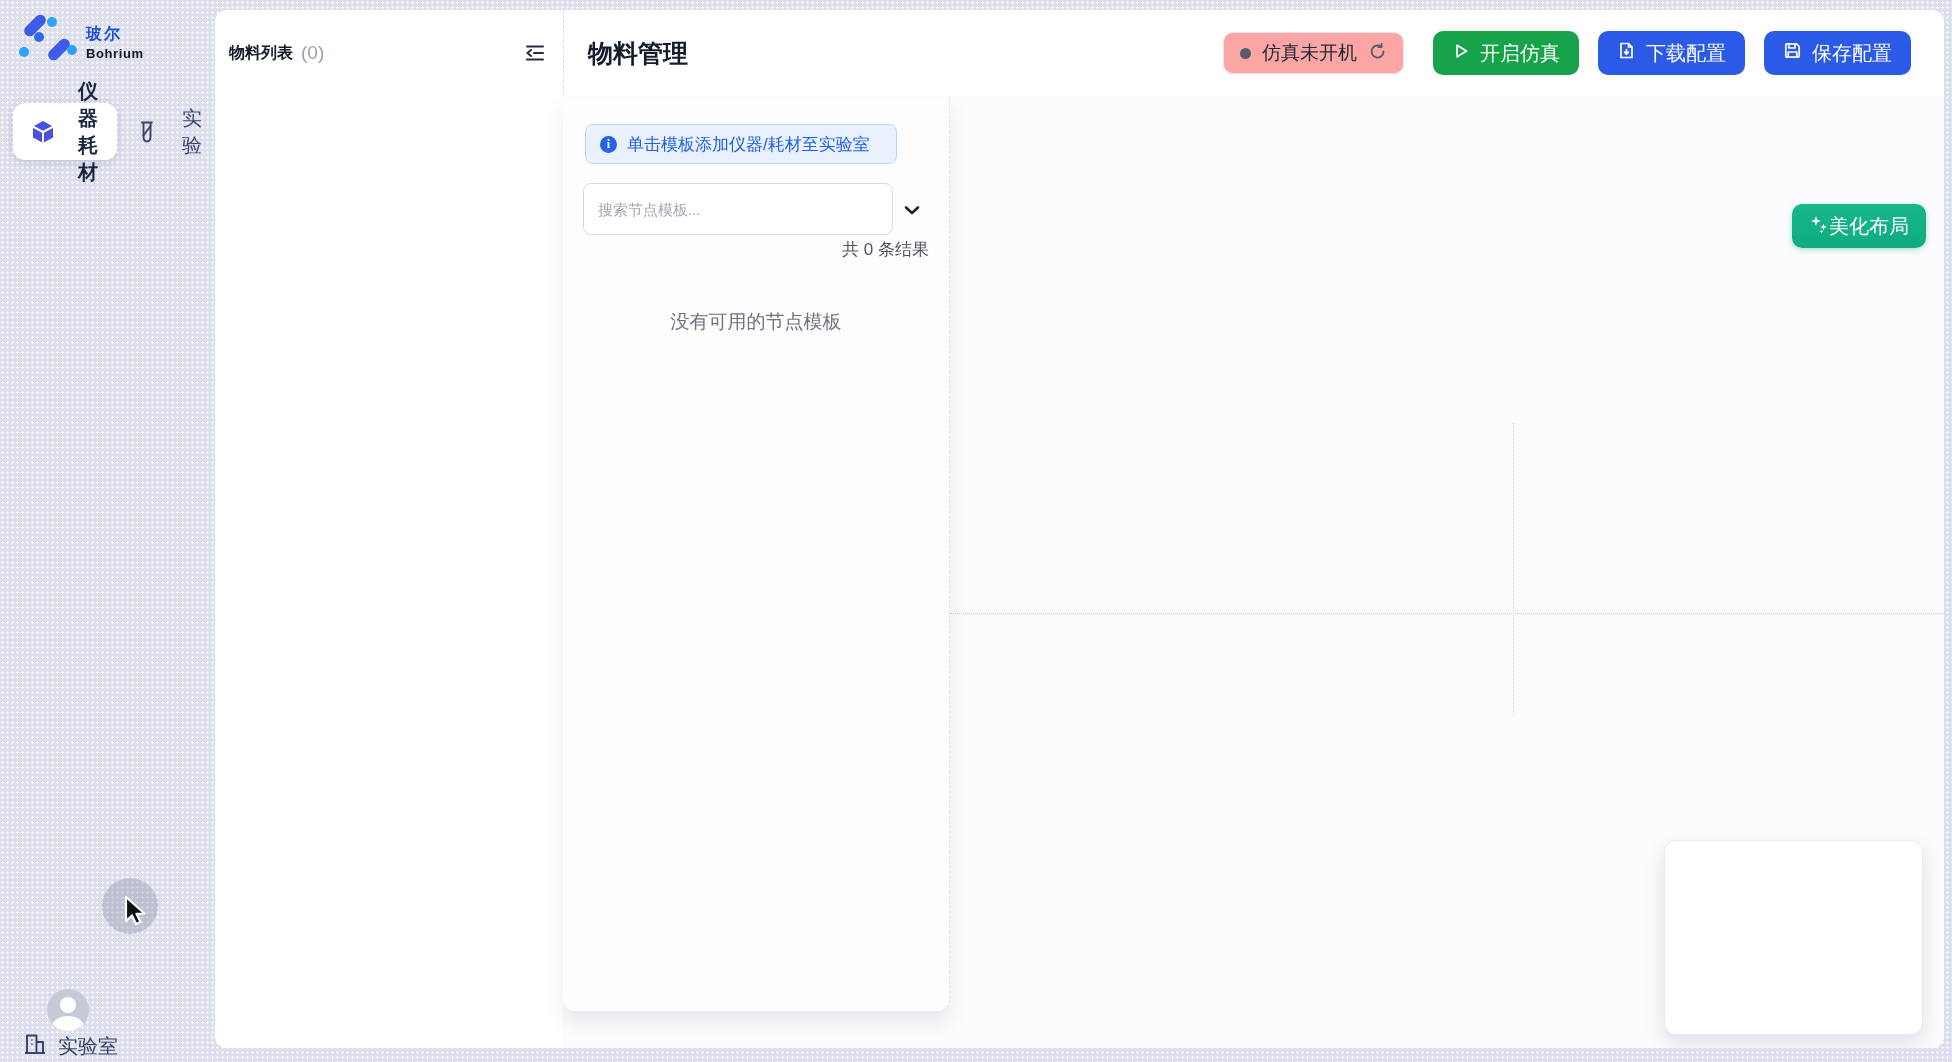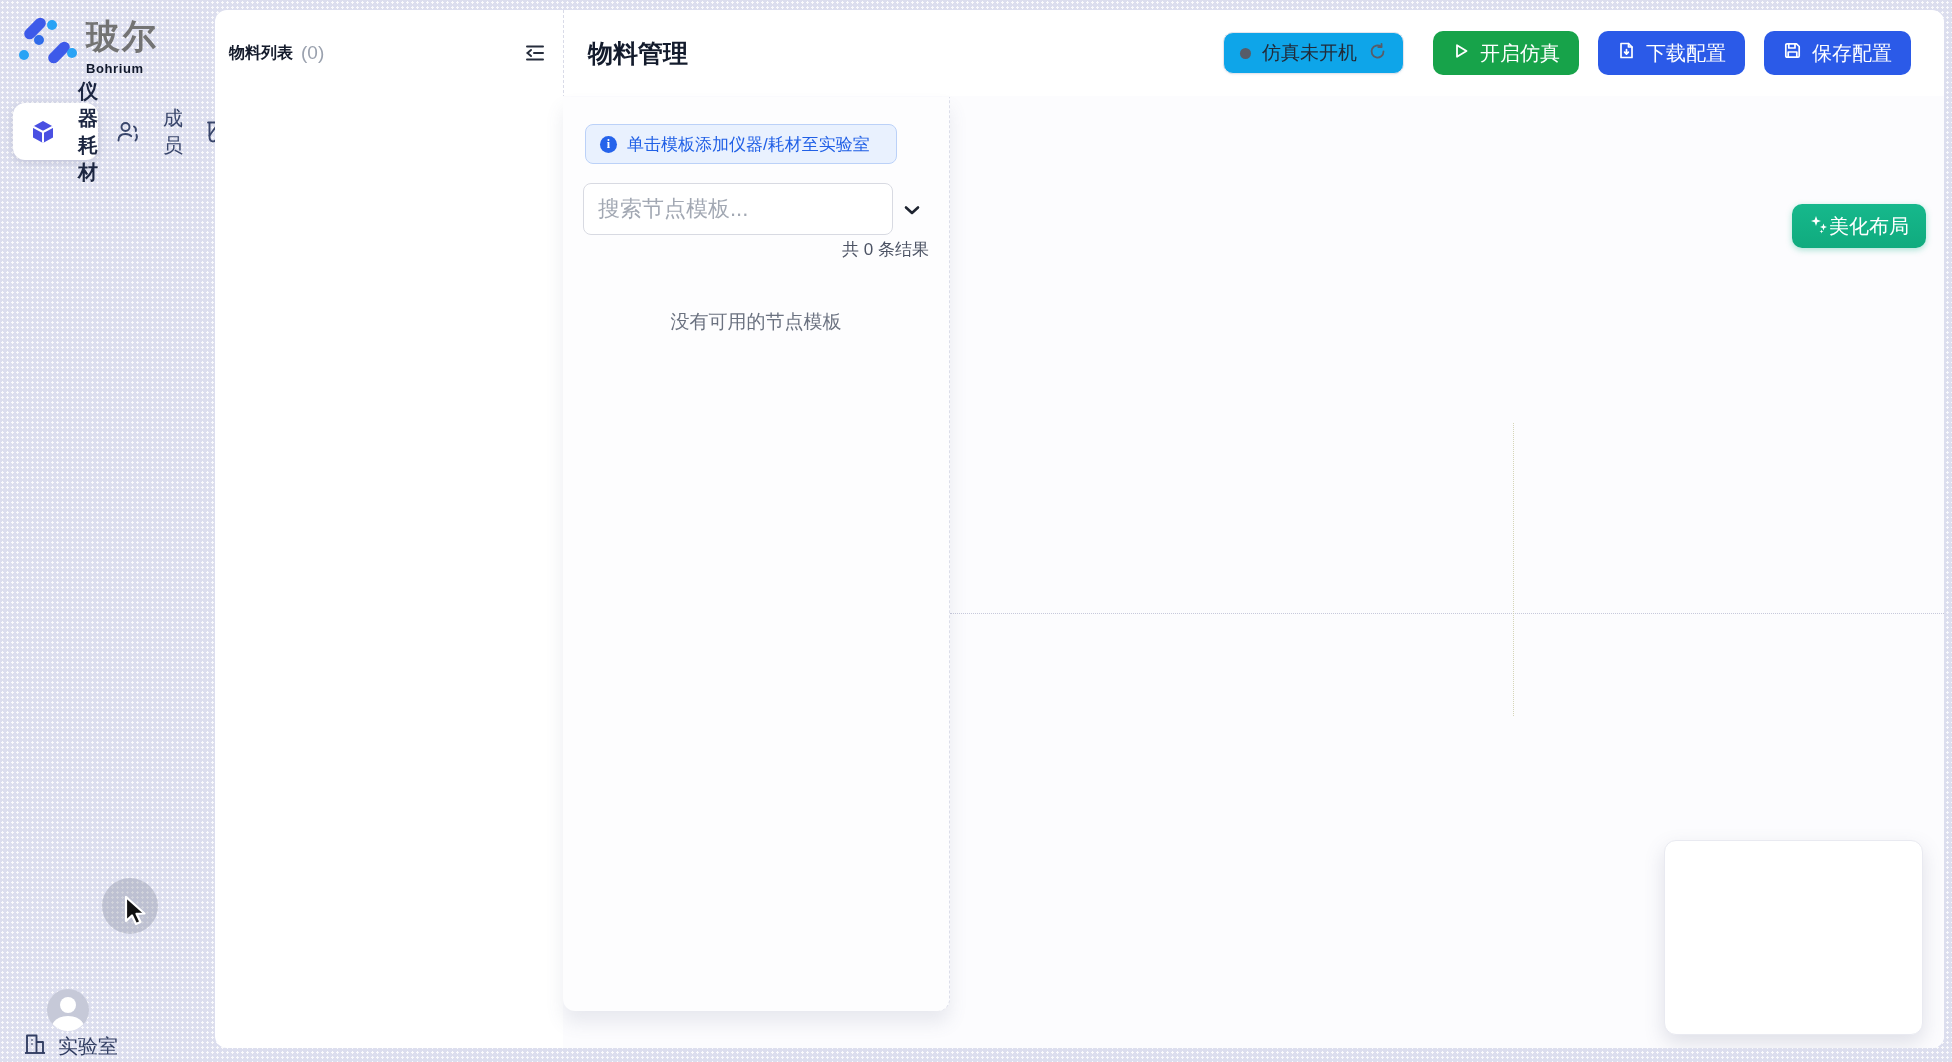--- a/index.html
+++ b/index.html
@@ -8,21 +8,21 @@
     font-family:"Liberation Sans","DejaVu Sans",sans-serif;
     background-color:#dcdeee;
     background-image:radial-gradient(circle, rgba(255,255,255,.85) 1px, transparent 1.3px);
     background-size:5px 5px;
     position:relative; color:#1c2433;
   }
 
   
   .sidebar { position:absolute; left:0; top:0; width:215px; height:1062px; }
   .brand { position:absolute; left:16px; top:14px; display:flex; align-items:center; gap:8px; }
-  .brand-text .cn { font-size:34px; font-weight:bold; color:#737373; letter-spacing:2px; }
+  .brand-text .cn { font-size:16px; font-weight:bold; color:#1d4ed8; letter-spacing:2px; }
   .brand-text .en { font-size:13px; font-weight:bold; color:#10182b; letter-spacing:.6px; margin-top:1px; }
   .nav { position:absolute; left:13px; right:13px; top:103px; display:flex; flex-direction:row; }
   .nav-item { height:57px; display:flex; align-items:center; padding-left:17px; border-radius:12px;
               font-size:20px; color:#39466b; cursor:pointer; }
   .nav-item .ico { width:26px; height:26px; margin-right:22px; display:flex; align-items:center; justify-content:center; }
   .nav-item.active { background:#ffffff; color:#1b2540; font-weight:bold;
                      box-shadow:0 2px 8px rgba(110,115,150,.28); }
   .side-footer { position:absolute; left:22px; top:989px; display:flex; align-items:flex-end;flex-direction:column; }
   .avatar { width:42px; height:42px; border-radius:50%; background:#c6c9d8; position:relative; overflow:hidden; margin-right:29px; }
   .avatar:before { content:""; position:absolute; left:13px; top:8px; width:16px; height:16px; border-radius:50%; background:#fff; }
@@ -39,21 +39,21 @@
                display:flex; align-items:center; padding:0 14px; }
   .list-title { font-size:16px; font-weight:bold; color:#151c2c; }
   .list-count { font-size:19px; color:#9aa1ae; margin-left:8px; }
   .collapse-btn { margin-left:auto; width:28px; height:28px; display:flex; align-items:center; justify-content:center; cursor:pointer; }
 
   .page-head { position:absolute; left:348px; right:0; top:0; height:86px;
                display:flex; align-items:center; padding:0 33px 0 25px; }
   .page-title { font-size:25px; font-weight:bold; color:#131b2c; }
   .head-actions { margin-left:auto; display:flex; align-items:center; }
   .status-pill { height:42px; display:flex; align-items:center; gap:11px; padding:0 16px;
-                 background:#0ea5e9; border:1px solid #e4e5ec; border-radius:10px; margin-right:29px;
+                 background:#fca5a5; border:1px solid #e4e5ec; border-radius:10px; margin-right:29px;
                  box-shadow:0 1px 2px rgba(120,125,160,.10); cursor:pointer; }
   .status-dot { width:11px; height:11px; border-radius:50%; background:#575c68; }
   .status-pill span.txt { font-size:19px; color:#222a38; }
   .btn { height:44px; display:flex; align-items:center; gap:10px; padding:12px 19px;
          border:none; border-radius:10px; font-size:20px; color:#fff; cursor:pointer;
          font-family:inherit; }
   .btn + .btn { margin-left:19px; }
   .btn.green { background:#17a34a; }
   .btn.blue  { background:#2b5ae8; }
 
@@ -68,21 +68,21 @@
                box-shadow:0 12px 18px rgba(90,95,130,.12); }
   .banner { position:absolute; left:22px; top:27px; width:312px; height:40px;
             background:#e9f1fe; border:1px solid #bbd1f8; border-radius:8px;
             display:flex; align-items:center; gap:10px; padding:0 14px;
             font-size:17px; color:#2160e6; cursor:pointer; }
   .info-dot { width:17px; height:17px; border-radius:50%; background:#2563eb; color:#fff;
               font-size:12px; font-weight:bold; display:flex; align-items:center; justify-content:center;
               font-family:"Liberation Serif",serif; flex:none; }
   .search { position:absolute; left:20px; top:86px; width:310px; height:52px;
             border:1px solid #d8dae2; border-radius:8px; padding:0 14px;
-            font-size:22px; color:#be185d; outline:none; background:#fff; font-family:inherit; }
+            font-size:15px; color:#be185d; outline:none; background:#fff; font-family:inherit; }
   .search::placeholder { color:#a2a8b3; }
   .tpl-chevron { position:absolute; left:338px; top:102px; width:22px; height:22px; cursor:pointer; }
   .result-count { position:absolute; right:20px; top:141px; font-size:17px; color:#4c5364; }
   .empty-msg { position:absolute; left:0; right:0; top:212px; text-align:center; font-size:19px; color:#6b7280; }
 
   .beautify-btn { position:absolute; top:108px; right:18px; height:44px;
                   display:flex; align-items:center; gap:0; padding:0 17px;
                   border:none; border-radius:10px; font-size:20px; color:#fff;
                   background:linear-gradient(180deg,#16b88c,#10ab7e); cursor:pointer; font-family:inherit;
                   box-shadow:0 2px 6px rgba(18,178,134,.35); }
@@ -122,31 +122,20 @@
       <span class="ico">
         <svg width="26" height="26" viewBox="0 0 26 26">
           <path d="M13 2 L23 7.5 V18.5 L13 24 L3 18.5 V7.5 Z" fill="#4a50e2"></path>
           <path d="M3.6 8 L13 13 L22.4 8 M13 13 V23" stroke="#fff" stroke-width="2" fill="none" stroke-linecap="round" stroke-linejoin="round"></path>
         </svg>
       </span>
       <span>仪器耗材</span>
     </div>
     <div class="nav-item">
       <span class="ico">
-        <svg width="26" height="26" viewBox="0 0 26 26" fill="none" stroke="#39466b" stroke-width="1.9" stroke-linecap="round">
-          <circle cx="10.5" cy="8" r="4"></circle>
-          <path d="M3.5 21.5 Q3.5 15 10.5 15 Q14.5 15 16.2 17.2"></path>
-          <path d="M19 7.5 Q21.5 9 20.8 12"></path>
-          <path d="M20.5 21.5 Q22.7 18.5 21.5 15.8"></path>
-        </svg>
-      </span>
-      <span>成员</span>
-    </div>
-    <div class="nav-item">
-      <span class="ico">
         <svg width="26" height="26" viewBox="0 0 26 26" fill="none" stroke="#39466b" stroke-width="1.9" stroke-linecap="round" stroke-linejoin="round">
           <path d="M8 3.5 H18 M9.5 3.5 V17.5 Q9.5 22.5 13 22.5 Q16.5 22.5 16.5 17.5 V3.5"></path>
           <path d="M16.5 7 L9.5 16.5"></path>
         </svg>
       </span>
       <span>实验</span>
     </div>
   </div>
 
   <div class="side-footer">

